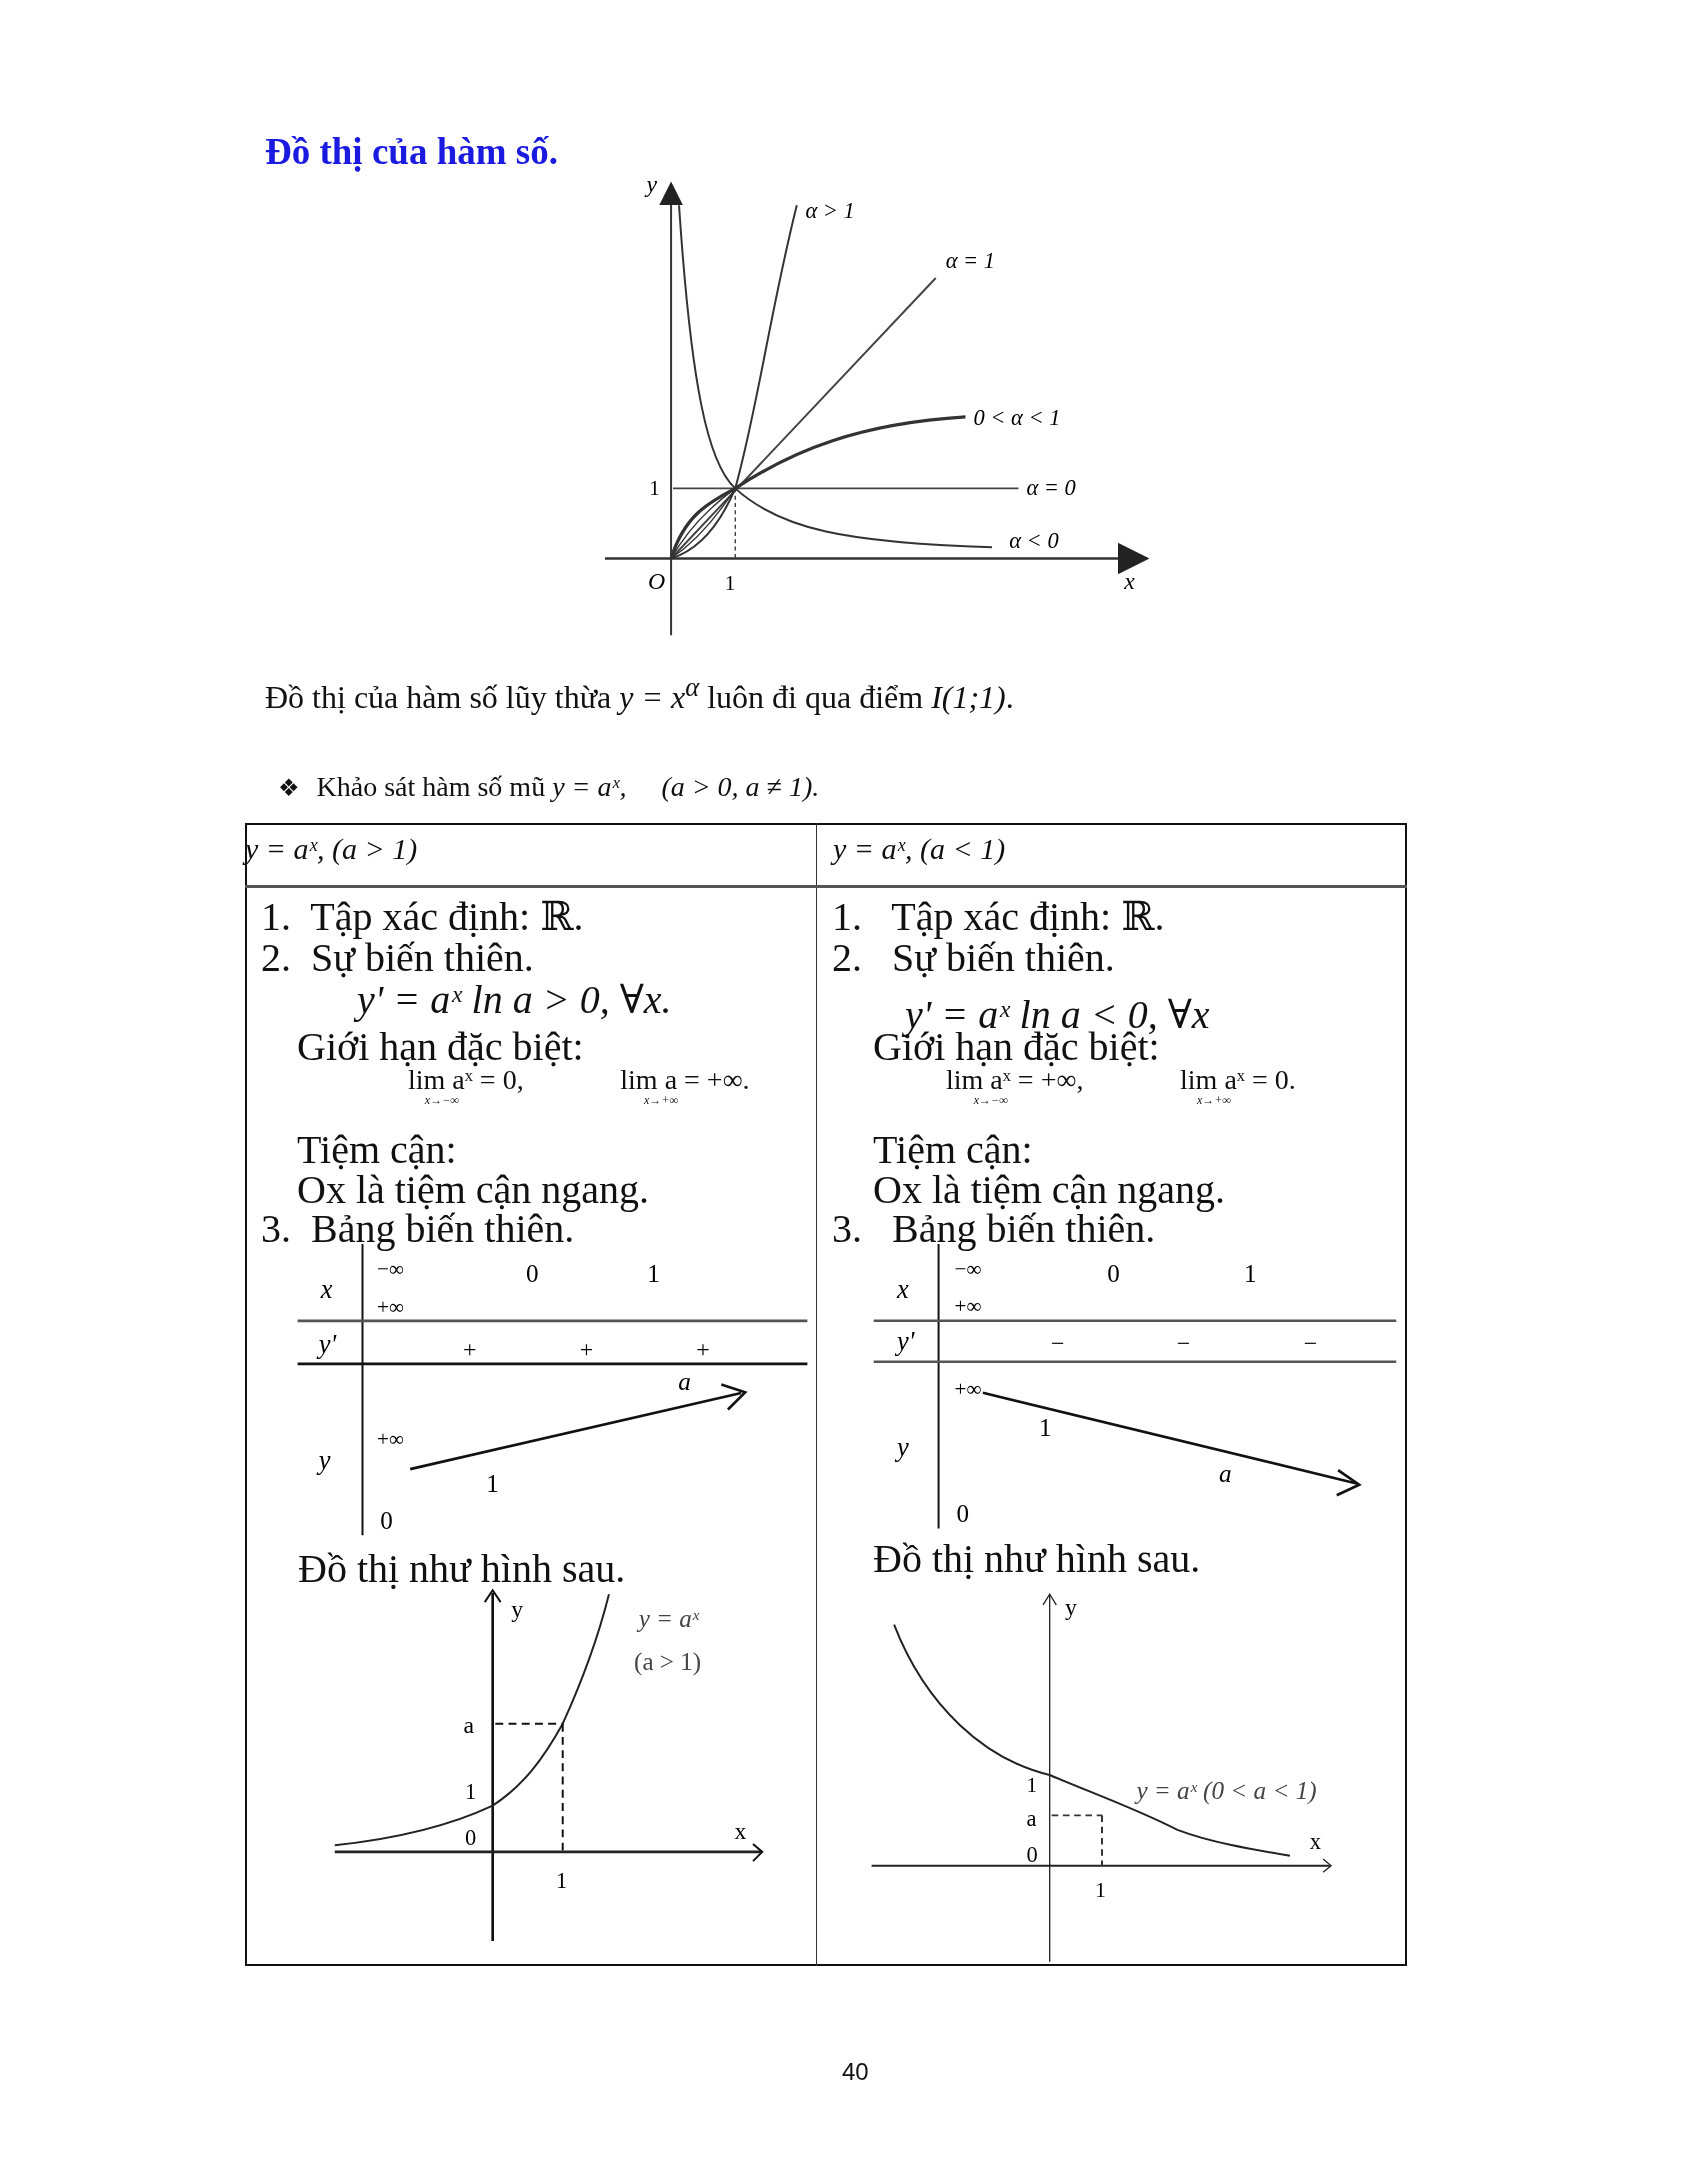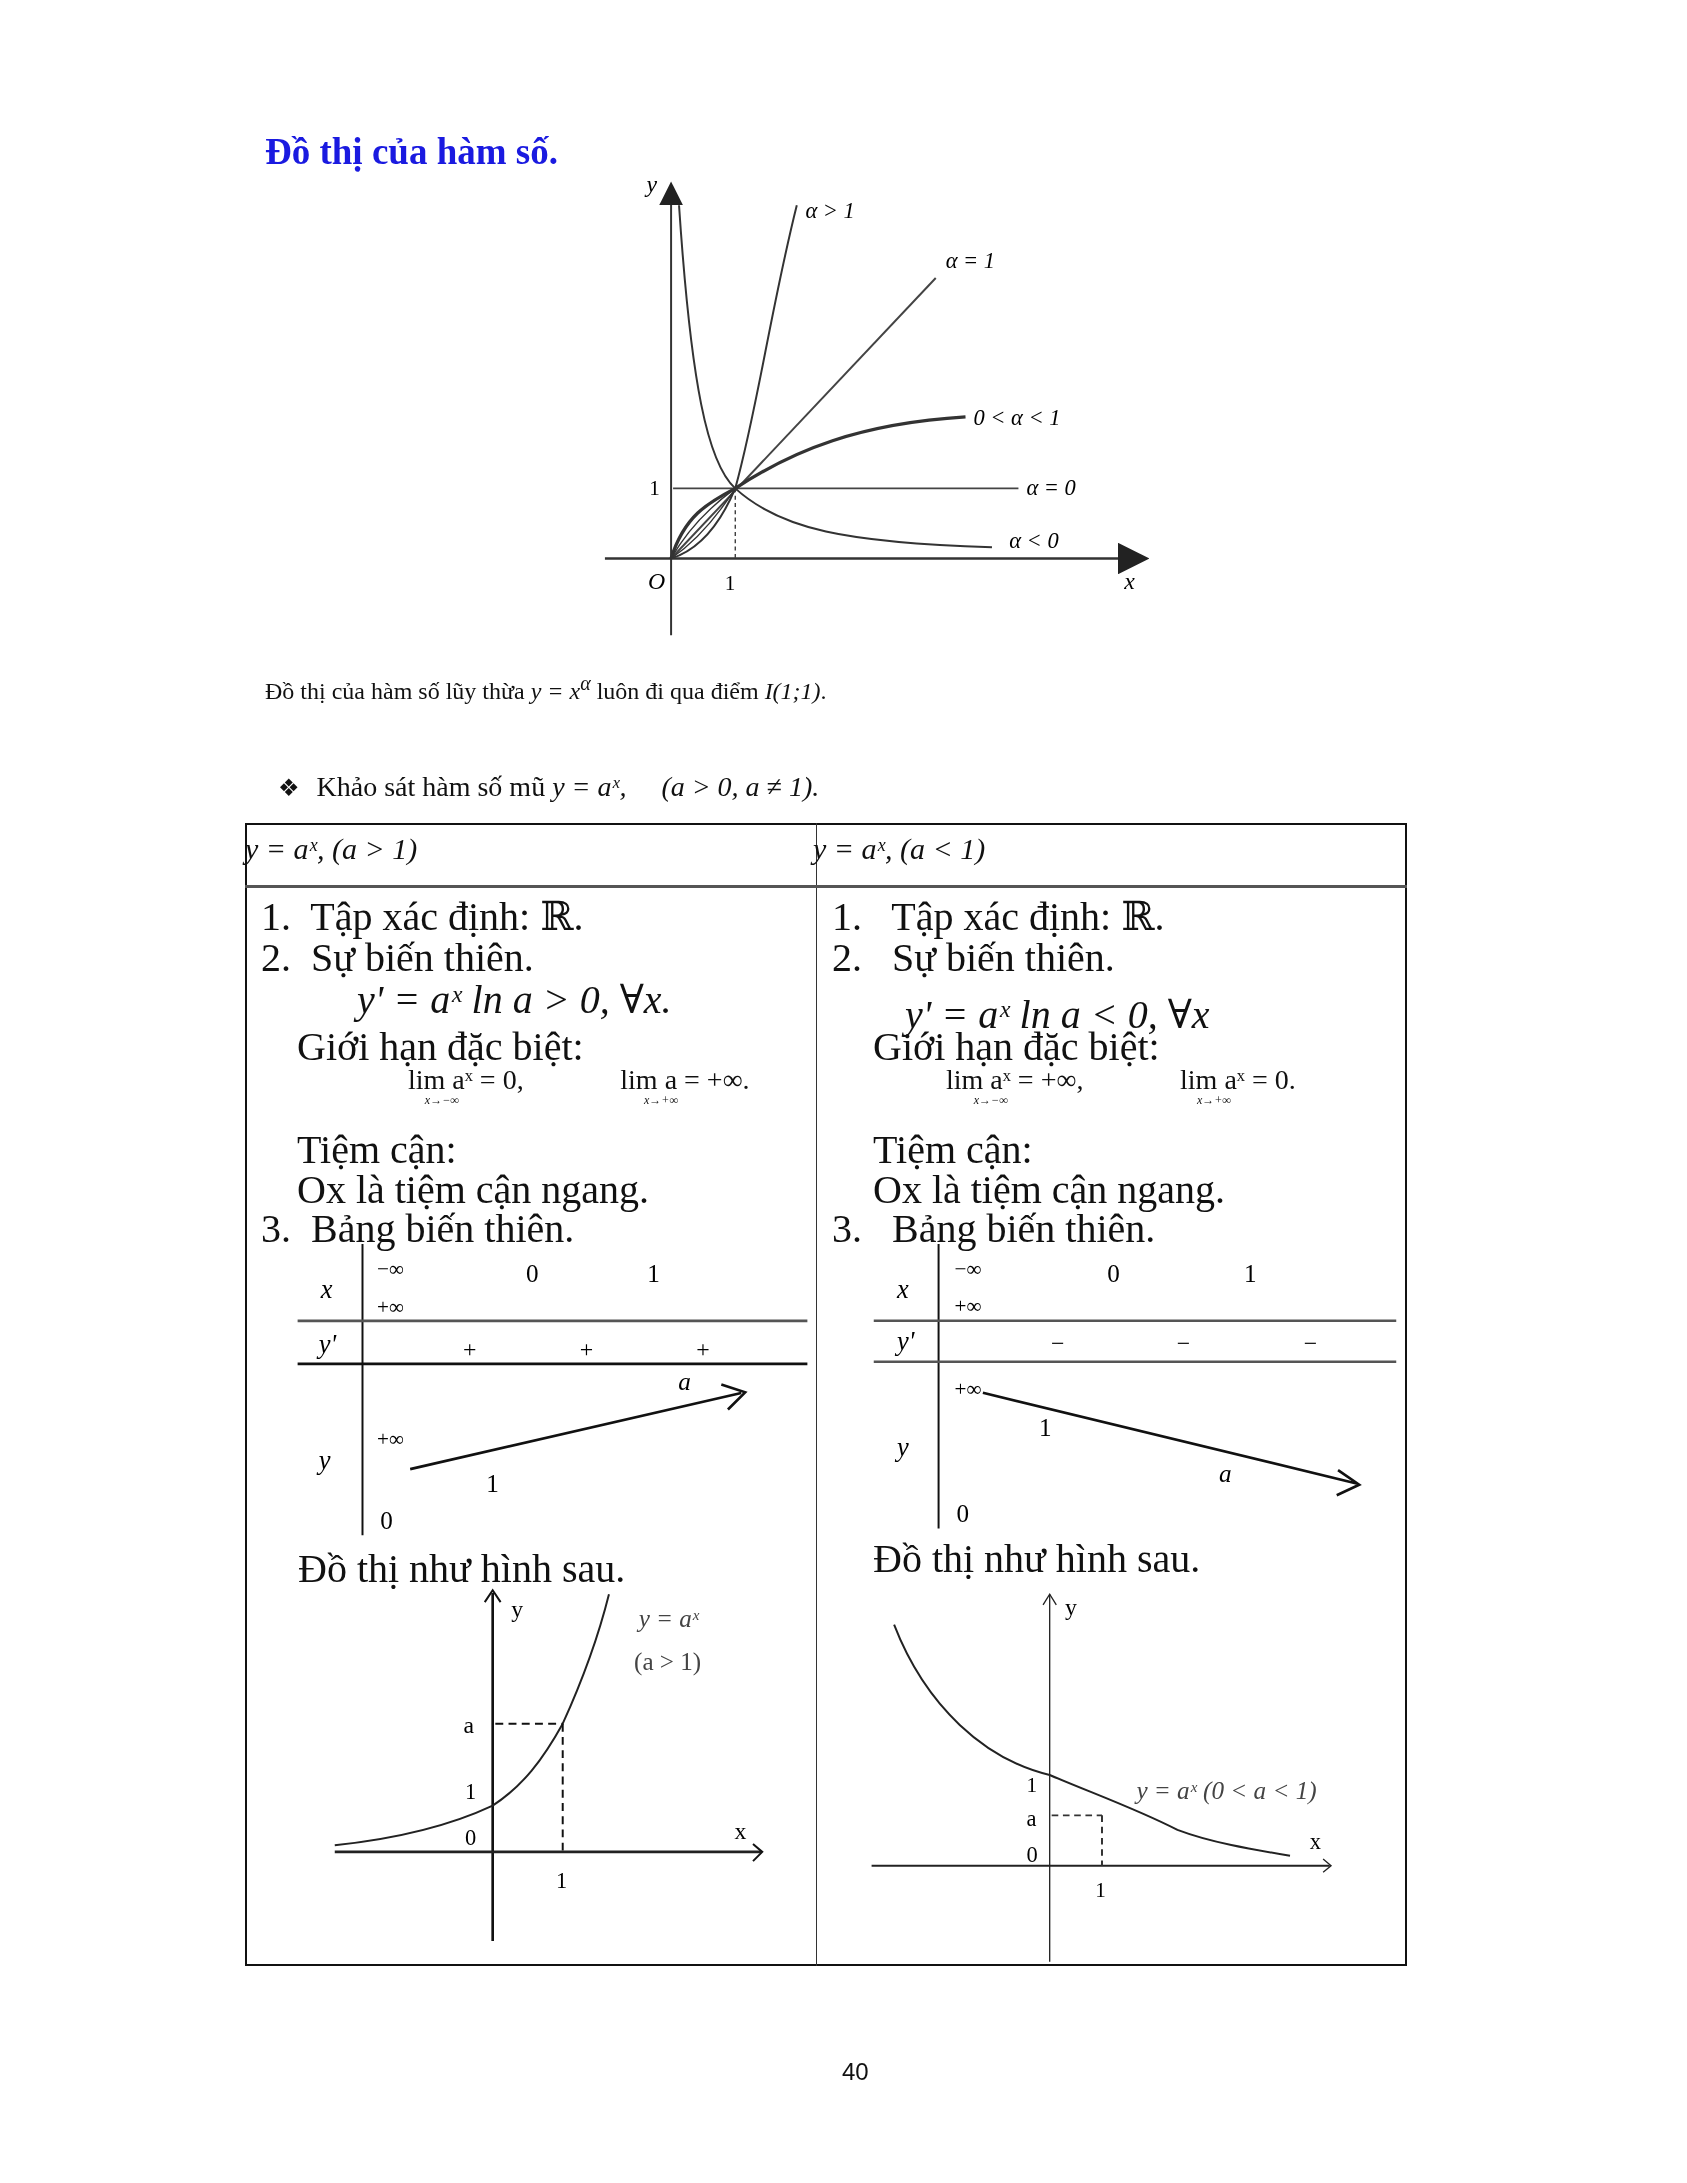--- a/index.html
+++ b/index.html
@@ -1,19 +1,19 @@
 <!DOCTYPE html>
 <html style="font-size:10.6px"><head>
 <meta charset="utf-8">
 <style>
   html,body{margin:0;padding:0;background:#fff;}
   body{width:1687px;height:2183px;position:relative;overflow:hidden;font-family:"Liberation Serif","DejaVu Serif",serif;color:#111;}
   .abs{position:absolute;}
   .title{left:265px;top:130px;font-size:37px;font-weight:bold;color:#1a1ae0;}
-  .sentence{left:265px;top:672px;font-size:24px;}
+  .sentence{left:265px;top:672px;font-size:32px;}
   .bullet{left:278px;top:771px;font-size:28px;}
   .bullet .dia{font-size:24px;margin-right:17px;}
   i{font-style:italic;}
   .tbl{left:245px;top:823px;width:1162px;height:1143px;border:2px solid #111;box-sizing:border-box;}
   .vdiv{left:816px;top:823px;width:1.3px;height:1143px;background:#333;}
   .hdiv{left:245px;top:885px;width:1162px;height:2.6px;background:#555;}
   .hdr{top:832px;font-size:30px;text-align:left;width:569px;}
   .line{font-size:40px;white-space:nowrap;}
   .limwrap{display:inline-block;text-align:center;vertical-align:top;margin-right:46px;}
   .limwrap .l{display:block;font-size:28px;line-height:29px;margin-left:48px;}
@@ -68,21 +68,21 @@
 
 <div class="abs bullet">
   <span class="dia">❖</span><span>Khảo sát hàm số mũ </span><i>y = aˣ,</i>&nbsp;&nbsp;&nbsp;&nbsp;&nbsp;<i>(a &gt; 0, a ≠ 1).</i>
 </div>
 
 <div class="abs tbl"></div>
 <div class="abs vdiv"></div>
 <div class="abs hdiv"></div>
 
 <div class="abs hdr" style="left:245px"><i>y = aˣ, (a &gt; 1)</i></div>
-<div class="abs hdr" style="left:813px"><i>y = aˣ, (a &lt; 1)</i></div>
+<div class="abs hdr" style="left:833px"><i>y = aˣ, (a &lt; 1)</i></div>
 
 <div class="abs" style="left:261px;top:893px">
   <div class="line" style="position:absolute;top:0;left:0"><span>1.</span>&nbsp; <span>Tập xác định: ℝ.</span></div>
   <div class="line" style="position:absolute;top:41px;left:0"><span>2.</span>&nbsp; <span>Sự biến thiên.</span></div>
   <div class="line" style="position:absolute;top:83px;left:96px"><i>y' = aˣ ln a &gt; 0, ∀x.</i></div>
   <div class="line" style="position:absolute;top:130px;left:36px">Giới hạn đặc biệt:</div>
   <div style="position:absolute;top:172px;left:99px;white-space:nowrap">
     <span class="limwrap"><span class="l">lim aˣ = 0,</span><span class="s">x→−∞</span></span>
     <span class="limwrap"><span class="l">lim a = +∞.</span><span class="s">x→+∞</span></span>
   </div>

